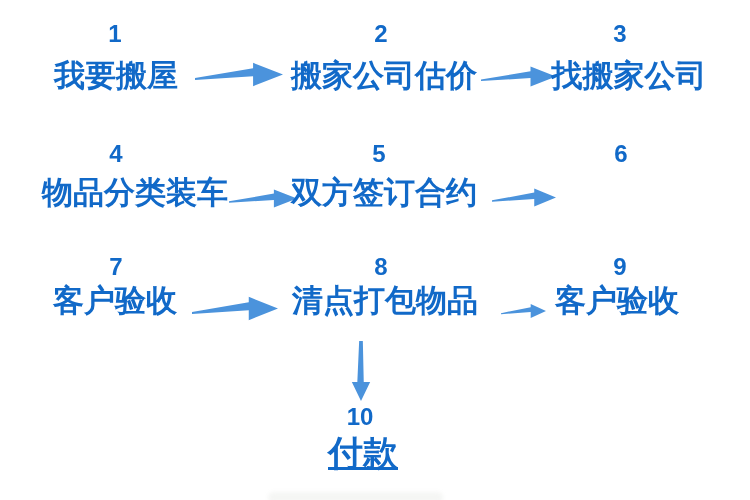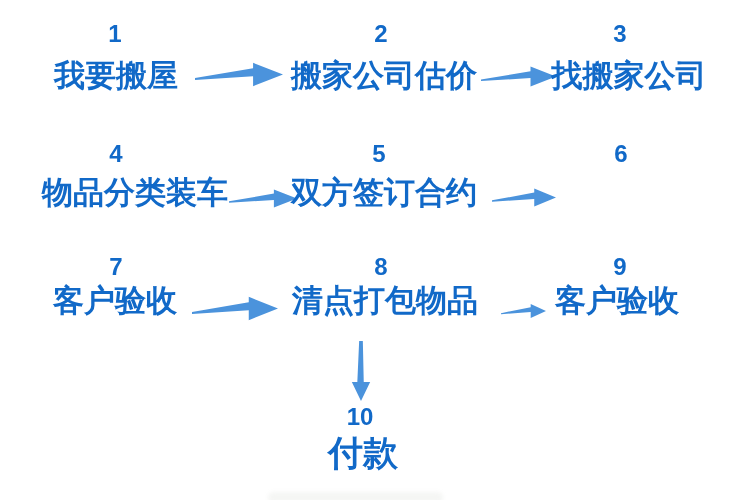--- a/index.html
+++ b/index.html
@@ -125,17 +125,17 @@
   <div class="step-num" style="left:620px; top:255px;">9</div>
   <div class="step-label" style="left:617px; top:284px;">客户验收</div>
 
   <div class="arrow" style="left:350px; top:341px; width:22px; height:60px;">
     <svg viewBox="0 0 24 60" preserveAspectRatio="none" aria-hidden="true">
       <polygon fill="currentColor" points="10,0 8,41 2,41 12,60 22,41 15,41 14,0"></polygon>
     </svg>
   </div>
 
   <div class="step-num" style="left:360px; top:405px;">10</div>
-  <div class="step-label big" style="left:363px; top:434px;">付款</div>
+  <div class="step-label big" style="left:363px; top:434px;text-decoration:underline;">付款</div>
 
   <div class="bottom-smudge"></div>
 
 </div>
 
 </body></html>

